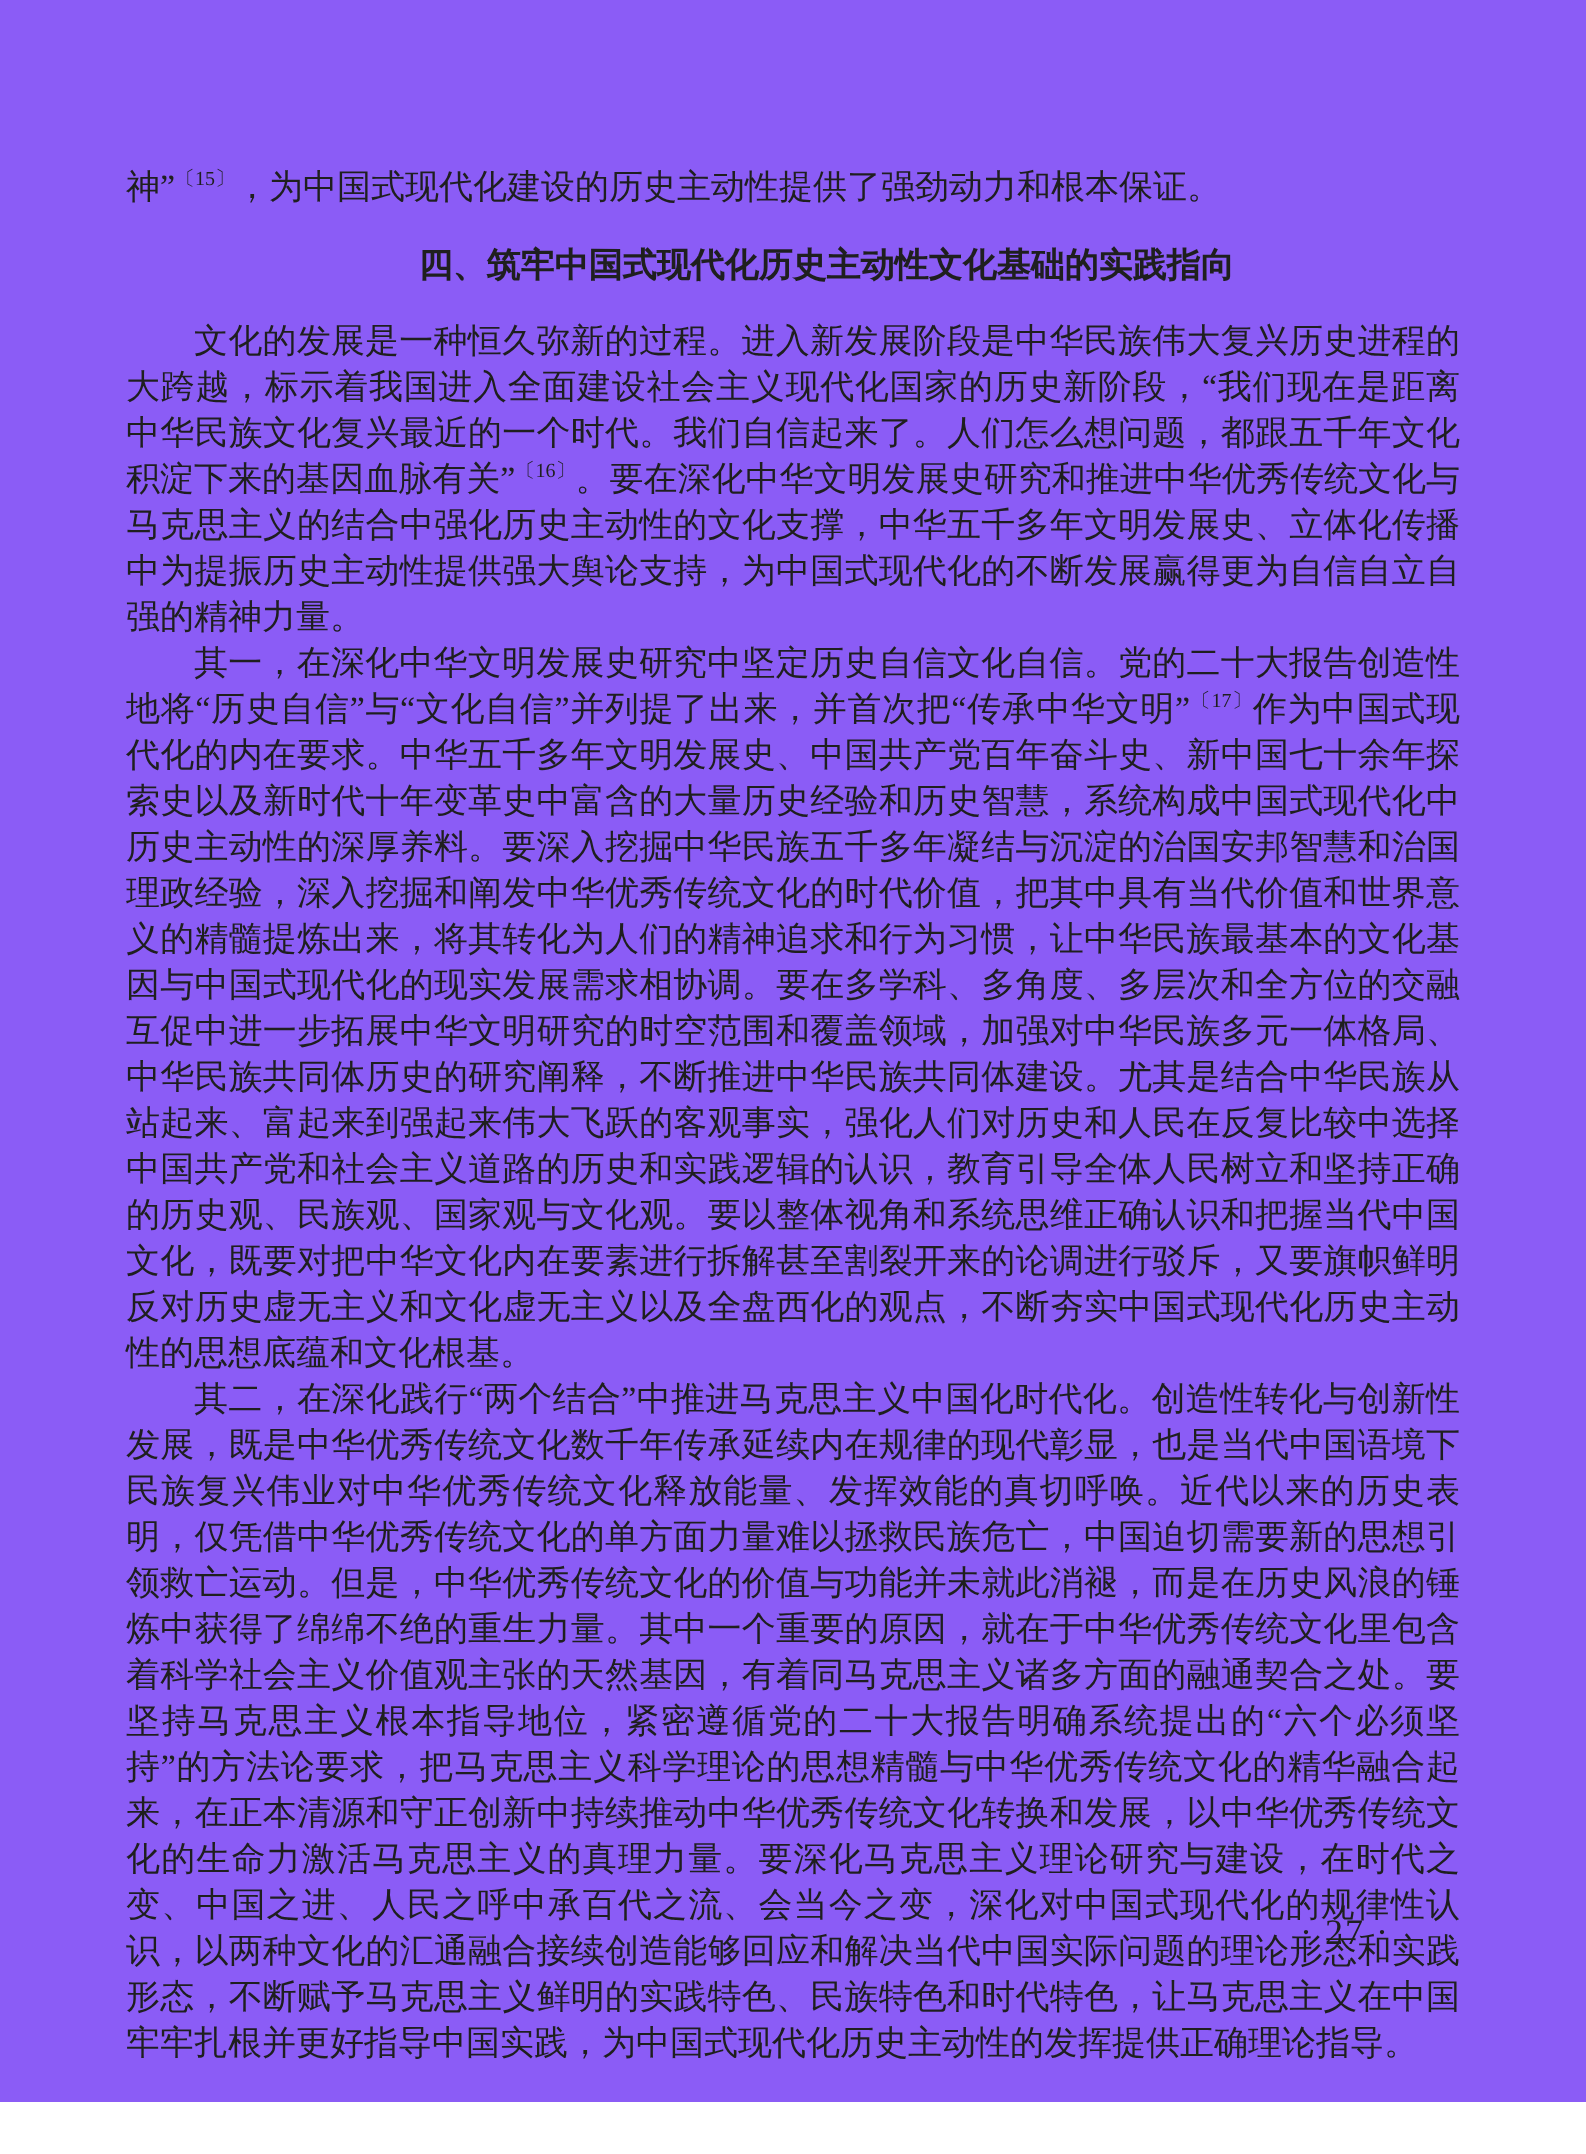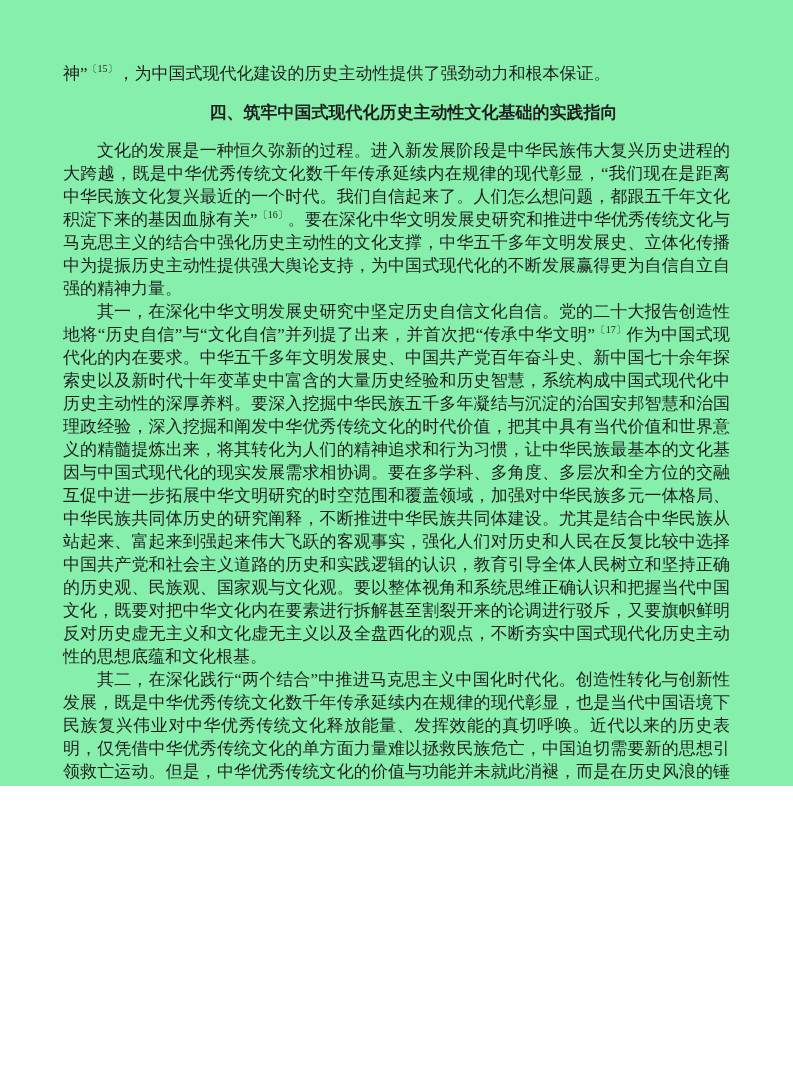--- a/index.html
+++ b/index.html
@@ -3,24 +3,24 @@
 <meta charset="utf-8">
 <style>
   html, body {
     margin: 0;
     padding: 0;
     background: #ffffff;
   }
   .page {
     position: relative;
     width: 793px;
-    height: 786px;
-    background: #86efac;
+    height: 1051px;
+    background: #8b5cf6;
     box-sizing: border-box;
-    padding: 62px 63px 0 63px;
+    padding: 82px 63px 0 63px;
     overflow: hidden;
     font-family: "Liberation Serif", "DejaVu Serif", serif;
     color: #1f1f1f;
   }
   .text-block {
     font-size: 17px;
     line-height: 23px;
     text-align: justify;
     text-justify: inter-ideograph;
     word-break: break-all;
@@ -62,21 +62,21 @@
 </head>
 <body>
 
 <div class="page">
   <div class="text-block">
 
     <p class="cont-line"><span>神”</span><sup class="ref">〔15〕</sup><span>，为中国式现代化建设的历史主动性提供了强劲动力和根本保证。</span></p>
 
     <h2 class="section-heading">四、筑牢中国式现代化历史主动性文化基础的实践指向</h2>
 
-    <p class="para"><span>文化的发展是一种恒久弥新的过程。进入新发展阶段是中华民族伟大复兴历史进程的大跨越，既是中华优秀传统文化数千年传承延续内在规律的现代彰显，“我们现在是距离中华民族文化复兴最近的一个时代。我们自信起来了。人们怎么想问题，都跟五千年文化积淀下来的基因血脉有关”</span><sup class="ref">〔16〕</sup><span>。要在深化中华文明发展史研究和推进中华优秀传统文化与马克思主义的结合中强化历史主动性的文化支撑，中华五千多年文明发展史、立体化传播中为提振历史主动性提供强大舆论支持，为中国式现代化的不断发展赢得更为自信自立自强的精神力量。</span></p>
+    <p class="para"><span>文化的发展是一种恒久弥新的过程。进入新发展阶段是中华民族伟大复兴历史进程的大跨越，标示着我国进入全面建设社会主义现代化国家的历史新阶段，“我们现在是距离中华民族文化复兴最近的一个时代。我们自信起来了。人们怎么想问题，都跟五千年文化积淀下来的基因血脉有关”</span><sup class="ref">〔16〕</sup><span>。要在深化中华文明发展史研究和推进中华优秀传统文化与马克思主义的结合中强化历史主动性的文化支撑，中华五千多年文明发展史、立体化传播中为提振历史主动性提供强大舆论支持，为中国式现代化的不断发展赢得更为自信自立自强的精神力量。</span></p>
 
     <p class="para"><span>其一，在深化中华文明发展史研究中坚定历史自信文化自信。党的二十大报告创造性地将“历史自信”与“文化自信”并列提了出来，并首次把“传承中华文明”</span><sup class="ref">〔17〕</sup><span>作为中国式现代化的内在要求。中华五千多年文明发展史、中国共产党百年奋斗史、新中国七十余年探索史以及新时代十年变革史中富含的大量历史经验和历史智慧，系统构成中国式现代化中历史主动性的深厚养料。要深入挖掘中华民族五千多年凝结与沉淀的治国安邦智慧和治国理政经验，深入挖掘和阐发中华优秀传统文化的时代价值，把其中具有当代价值和世界意义的精髓提炼出来，将其转化为人们的精神追求和行为习惯，让中华民族最基本的文化基因与中国式现代化的现实发展需求相协调。要在多学科、多角度、多层次和全方位的交融互促中进一步拓展中华文明研究的时空范围和覆盖领域，加强对中华民族多元一体格局、中华民族共同体历史的研究阐释，不断推进中华民族共同体建设。尤其是结合中华民族从站起来、富起来到强起来伟大飞跃的客观事实，强化人们对历史和人民在反复比较中选择中国共产党和社会主义道路的历史和实践逻辑的认识，教育引导全体人民树立和坚持正确的历史观、民族观、国家观与文化观。要以整体视角和系统思维正确认识和把握当代中国文化，既要对把中华文化内在要素进行拆解甚至割裂开来的论调进行驳斥，又要旗帜鲜明反对历史虚无主义和文化虚无主义以及全盘西化的观点，不断夯实中国式现代化历史主动性的思想底蕴和文化根基。</span></p>
 
     <p class="para">其二，在深化践行“两个结合”中推进马克思主义中国化时代化。创造性转化与创新性发展，既是中华优秀传统文化数千年传承延续内在规律的现代彰显，也是当代中国语境下民族复兴伟业对中华优秀传统文化释放能量、发挥效能的真切呼唤。近代以来的历史表明，仅凭借中华优秀传统文化的单方面力量难以拯救民族危亡，中国迫切需要新的思想引领救亡运动。但是，中华优秀传统文化的价值与功能并未就此消褪，而是在历史风浪的锤炼中获得了绵绵不绝的重生力量。其中一个重要的原因，就在于中华优秀传统文化里包含着科学社会主义价值观主张的天然基因，有着同马克思主义诸多方面的融通契合之处。要坚持马克思主义根本指导地位，紧密遵循党的二十大报告明确系统提出的“六个必须坚持”的方法论要求，把马克思主义科学理论的思想精髓与中华优秀传统文化的精华融合起来，在正本清源和守正创新中持续推动中华优秀传统文化转换和发展，以中华优秀传统文化的生命力激活马克思主义的真理力量。要深化马克思主义理论研究与建设，在时代之变、中国之进、人民之呼中承百代之流、会当今之变，深化对中国式现代化的规律性认识，以两种文化的汇通融合接续创造能够回应和解决当代中国实际问题的理论形态和实践形态，不断赋予马克思主义鲜明的实践特色、民族特色和时代特色，让马克思主义在中国牢牢扎根并更好指导中国实践，为中国式现代化历史主动性的发挥提供正确理论指导。</p>
 
   </div>
 
   <div class="page-number">· 27 ·</div>
 </div>
 

